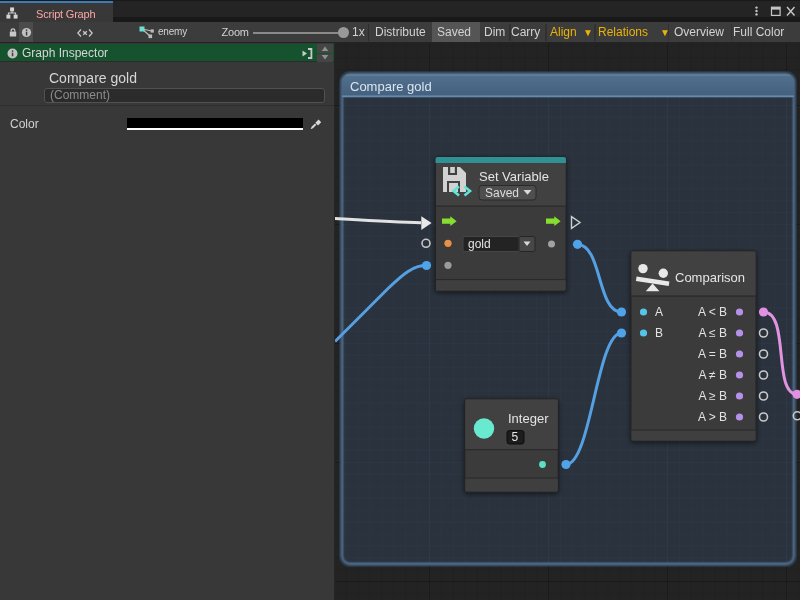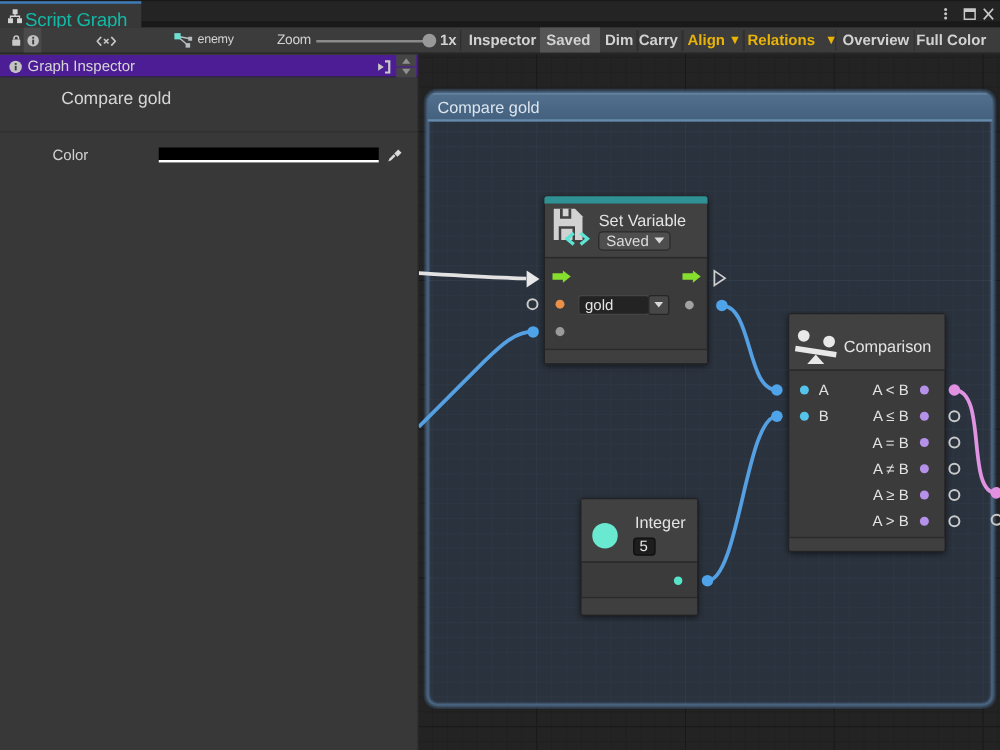--- a/index.html
+++ b/index.html
@@ -5,34 +5,34 @@
   * { margin:0; padding:0; box-sizing:border-box; }
   html,body { width:800px; height:600px; overflow:hidden; background:#383838;
     font-family:"Liberation Sans", sans-serif; }
   .abs { position:absolute; }
   #stage { position:relative; width:800px; height:600px; transform:translateZ(0); }
   
   #tabrow { left:0; top:0; width:800px; height:22px; background:#242424; }
   #tabrow .topline { left:0; top:0; width:800px; height:1px; background:#191919; }
   #tabrow .botline { left:113px; top:17px; width:687px; height:5px; background:#191919; }
   #tab { left:0; top:1px; width:113px; height:21px; background:#383838; border-top:2.5px solid #3e7bb6; }
-  #tab .lbl { left:20px; top:4.5px; font-size:15px; color:#14b8a6; letter-spacing:-0.2px; }
+  #tab .lbl { left:36px; top:4.5px; font-size:11px; color:#fca5a5; letter-spacing:-0.2px; }
   
   #toolbar { left:0; top:22px; width:800px; height:21px; background:#3c3c3c; border-bottom:1px solid #232323; }
-  .tbtxt { font-size:12px; color:#d2d2d2;font-weight:bold; }
+  .tbtxt { font-size:12px; color:#d2d2d2; }
   .tbgray { color:#eab308; }
   .sep { top:2px; width:1.5px; height:17px; background:#313131; }
   
   #inspector { left:0; top:43px; width:335px; height:557px; background:#383838; }
-  #insphead { left:0; top:1px; width:335px; height:18px; background:#4c1d95; border-bottom:1px solid #2b2b2b; }
+  #insphead { left:0; top:1px; width:335px; height:18px; background:#14532d; border-bottom:1px solid #2b2b2b; }
   #insphead .lbl { left:22px; top:2px; font-size:12px; color:#d6d6d6; }
   .cgold { left:49px; top:27px; font-size:14px; color:#d6d6d6; }
   #comment { left:44px; top:45px; width:281px; height:15px; background:#2b2b2b; border:1px solid #515151; border-radius:3px; font-size:12px; color:#8c8c8c; padding-left:5px; line-height:13px; }
   #sep1 { left:0px; top:62px; width:335px; height:1px; background:#2e2e2e; }
-  #colorlbl { left:10px; top:74px; font-size:12px; color:#d2d2d2;margin-left:32px; }
+  #colorlbl { left:10px; top:74px; font-size:12px; color:#d2d2d2; }
   #swatch { left:127px; top:75px; width:176px; height:12px; background:#000; }
   #swatch .alpha { left:0; bottom:0; width:176px; height:2.5px; background:#fff; }
 </style>
 </head>
 <body>
 <div id="stage">
 
   <div id="tabrow" class="abs">
     <div class="topline abs"></div>
     <div class="botline abs"></div>
@@ -79,21 +79,21 @@
       <rect x="0.5" y="0.5" width="5" height="5" fill="#6de0d2"></rect>
       <rect x="9.5" y="8.5" width="3.6" height="3.6" fill="#b9bcbe"></rect>
       <rect x="11.6" y="3.4" width="3.2" height="3.2" fill="#b9bcbe"></rect>
     </svg>
     <div class="abs" style="left:158px;top:4px;font-size:10px;color:#d2d2d2;letter-spacing:-0.2px">enemy</div>
     <div class="abs" style="left:221.5px;top:4px;font-size:11px;color:#d2d2d2;letter-spacing:-0.2px">Zoom</div>
     <div class="abs" style="left:253px;top:10px;width:86px;height:1.5px;background:#8a8a8a"></div>
     <div class="abs" style="left:338px;top:5px;width:11px;height:11px;border-radius:50%;background:#999"></div>
     <div class="abs tbtxt" style="left:352px;top:3px">1x</div>
     <div class="abs" style="left:368px;top:2px;width:1px;height:17px;background:#2e2e2e"></div>
-    <div class="abs tbtxt" style="left:375px;top:3px">Inspector</div>
+    <div class="abs tbtxt" style="left:375px;top:3px">Distribute</div>
     <div class="abs" style="left:432px;top:0;width:48px;height:20px;background:#555"></div>
     <div class="abs tbtxt" style="left:437px;top:3px">Saved</div>
     <div class="abs tbtxt" style="left:484px;top:3px">Dim</div>
     <div class="abs tbtxt" style="left:511px;top:3px">Carry</div>
     <div class="abs tbtxt tbgray" style="left:550px;top:3px">Align</div>
     <div class="abs tbgray" style="left:583px;top:5px;font-size:10px">▼</div>
     <div class="abs tbtxt tbgray" style="left:598px;top:3px">Relations</div>
     <div class="abs tbgray" style="left:660px;top:5px;font-size:10px">▼</div>
     <div class="abs tbtxt" style="left:674px;top:3px">Overview</div>
     <div class="abs tbtxt" style="left:733px;top:3px">Full Color</div>
@@ -117,20 +117,21 @@
         <path d="M6 1 h3.4 v9 H6" fill="none" stroke="#c8c8c8" stroke-width="1.8"></path>
       </svg>
       <div class="abs" style="left:317px;top:0px;width:16px;height:8.5px;background:#454545"></div>
       <div class="abs" style="left:317px;top:9.5px;width:16px;height:8.5px;background:#454545"></div>
       <svg class="abs" style="left:317px;top:0px" width="16" height="18" viewBox="0 0 16 18">
         <path d="M8 2.5 L11.3 7 H4.7 z" fill="#909090"></path>
         <path d="M8 15.5 L4.7 11 h6.6 z" fill="#909090"></path>
       </svg>
     </div>
     <div class="cgold abs">Compare gold</div>
+    <div id="comment" class="abs">(Comment)</div>
     <div id="sep1" class="abs"></div>
     <div class="abs" style="left:334px;top:0;width:1px;height:557px;background:#262626"></div>
     <div id="colorlbl" class="abs">Color</div>
     <div id="swatch" class="abs">
         <div class="alpha abs"></div>
       </div>
     <svg class="abs" style="left:310px;top:76px" width="12" height="11" viewBox="0 0 12 11">
       <path d="M8.6 0.6 l2.6 2.6 -3.2 3.2 -2.6 -2.6 z" fill="#dadada"></path>
       <path d="M5 4.4 L1.6 7.8 l-1 2.4 2.4 -1 3.4 -3.4 z" fill="#dadada"></path>
     </svg>

